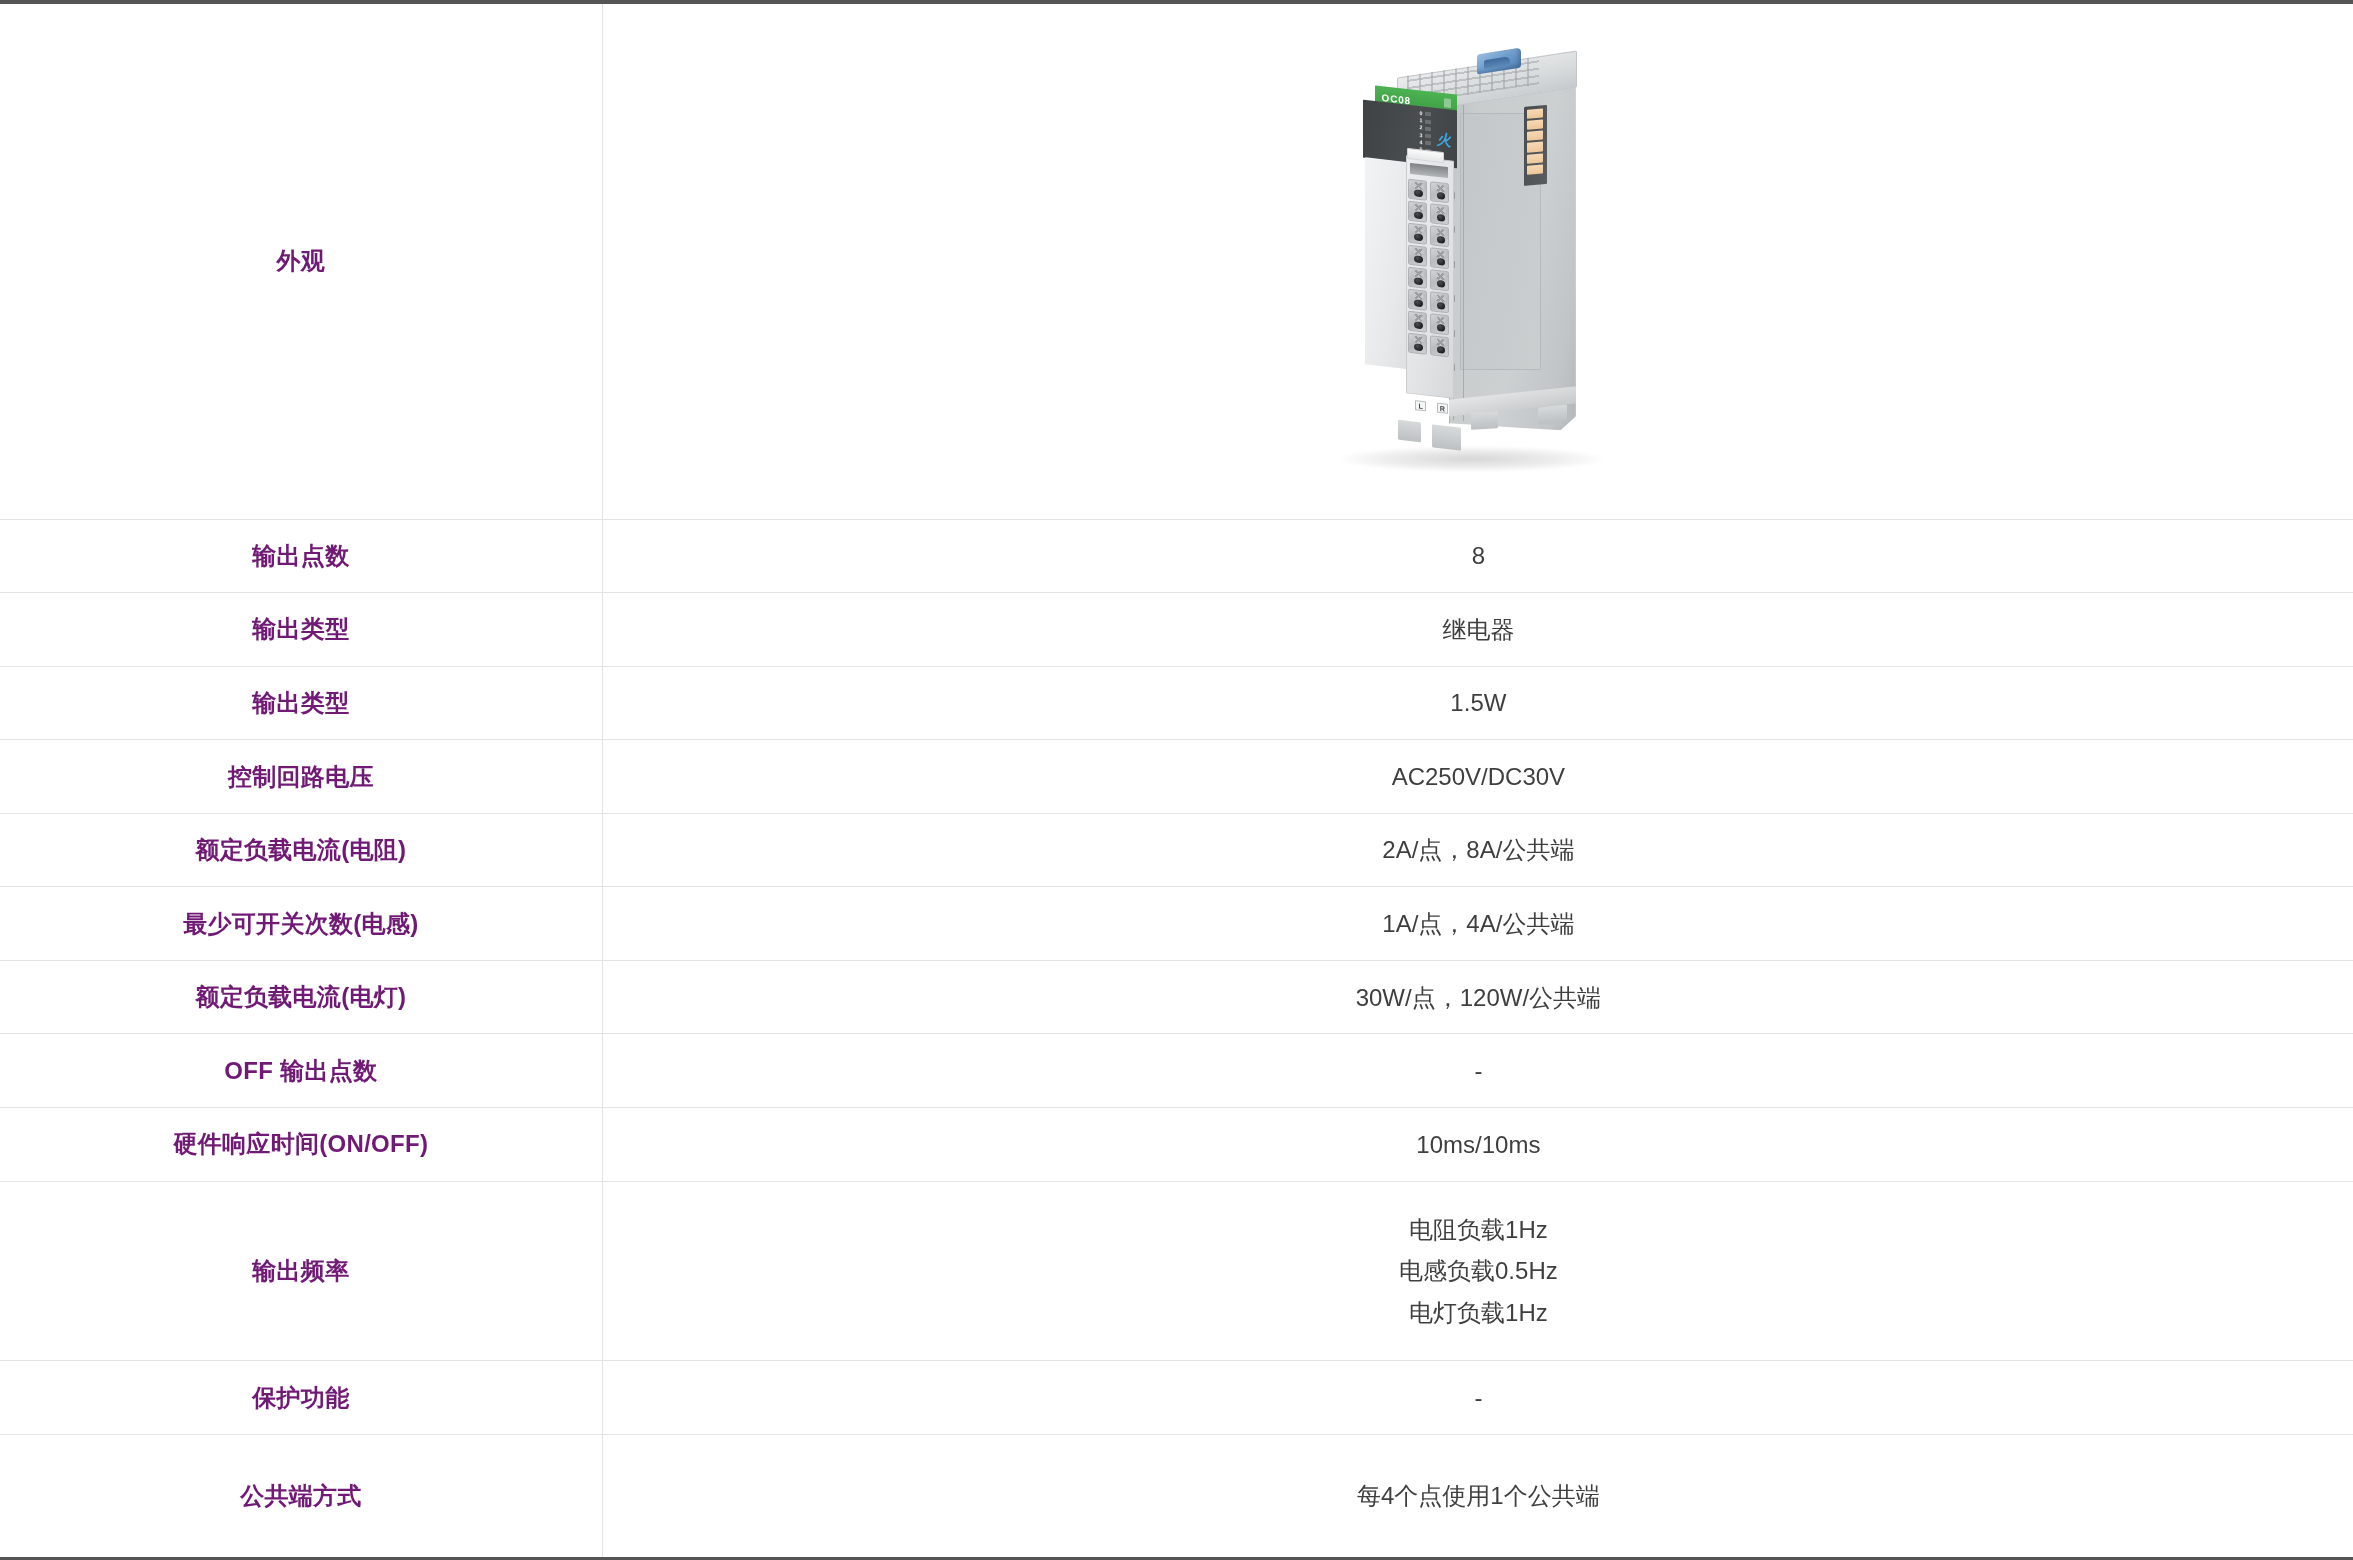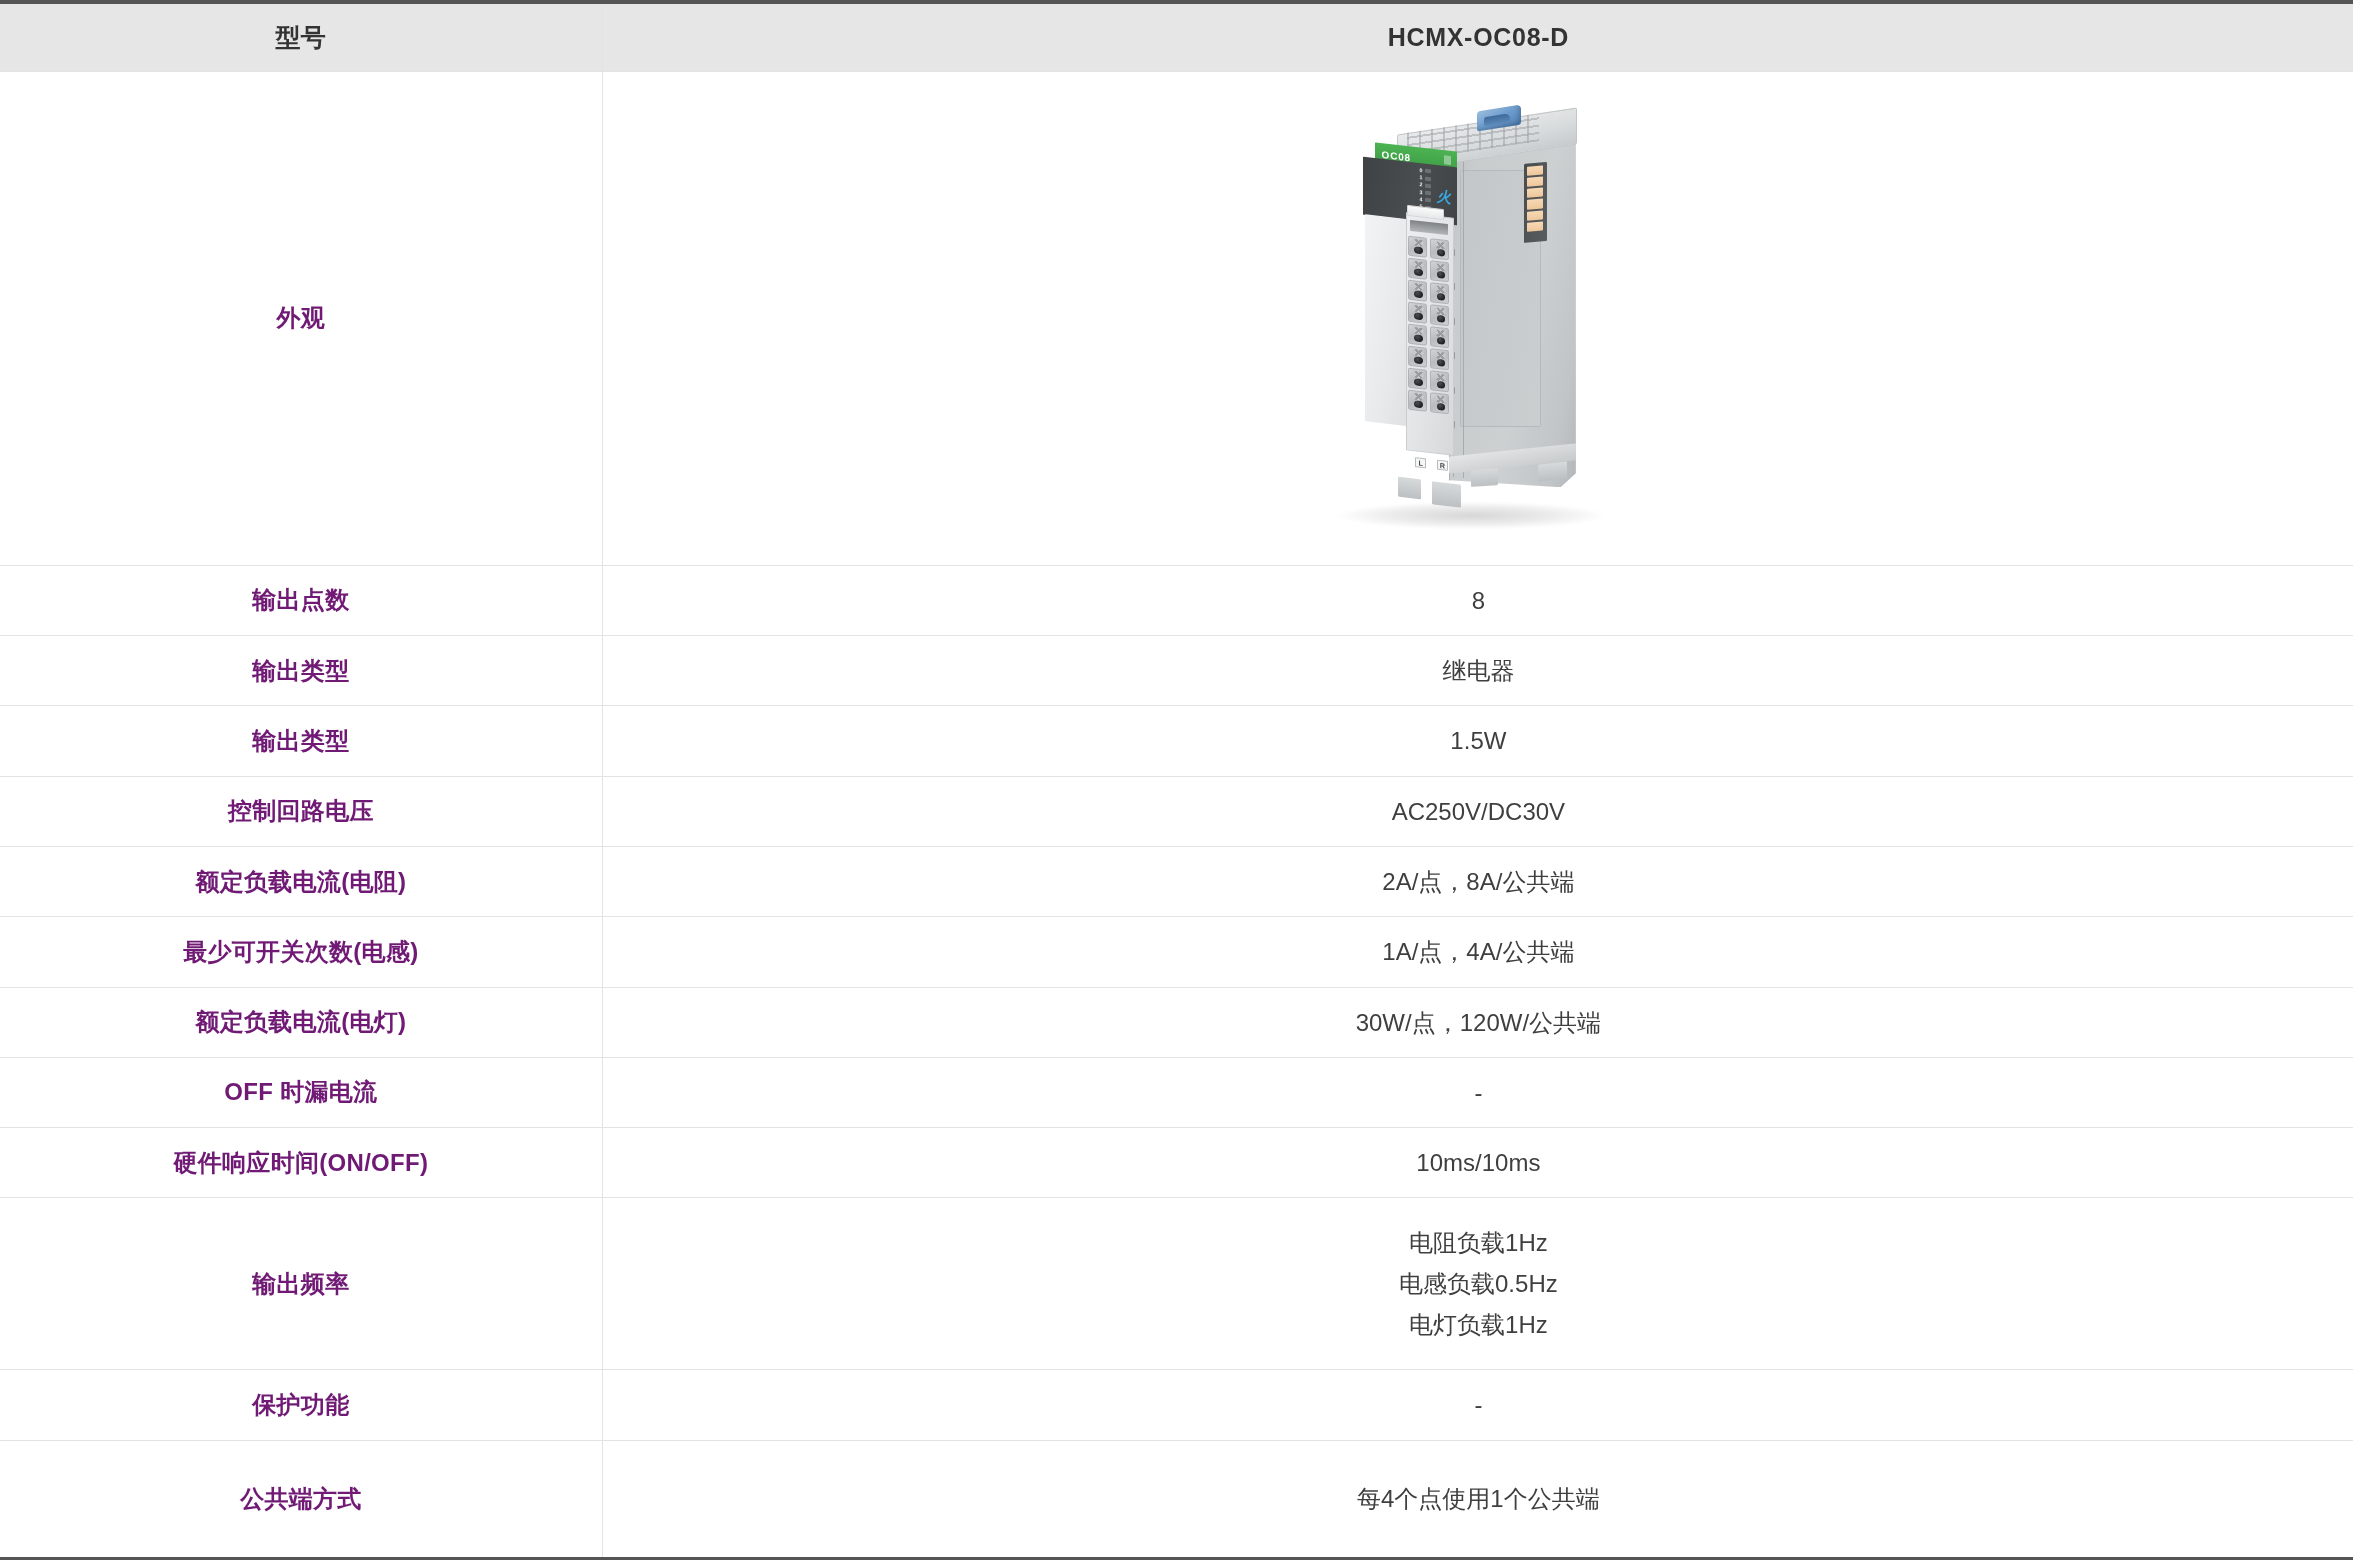--- a/index.html
+++ b/index.html
@@ -411,24 +411,20 @@
 </head>
 <body>
 
 <table class="spec-table">
   <colgroup>
     <col class="col-label">
     <col class="col-value">
   </colgroup>
   <tbody>
 
-    <tr class="header-row">
-      <td class="cell-label">型号</td>
-      <td class="cell-value">HCMX-OC08-D</td>
-    </tr>
 
     <tr class="row-appearance">
       <td class="cell-label">外观</td>
       <td class="cell-value appearance-cell">
         <div class="product-stage">
 
           <div class="plc">
             <div class="shadow"></div>
 
             <div class="body-side"></div>
@@ -567,21 +563,21 @@
       <td class="cell-label">最少可开关次数(电感)</td>
       <td class="cell-value">1A/点，4A/公共端</td>
     </tr>
 
     <tr style="height:65px">
       <td class="cell-label">额定负载电流(电灯)</td>
       <td class="cell-value">30W/点，120W/公共端</td>
     </tr>
 
     <tr style="height:65px">
-      <td class="cell-label">OFF 时漏电流</td>
+      <td class="cell-label">OFF 输出点数</td>
       <td class="cell-value">-</td>
     </tr>
 
     <tr style="height:65px">
       <td class="cell-label">硬件响应时间(ON/OFF)</td>
       <td class="cell-value">10ms/10ms</td>
     </tr>
 
     <tr style="height:159px">
       <td class="cell-label">输出频率</td>

